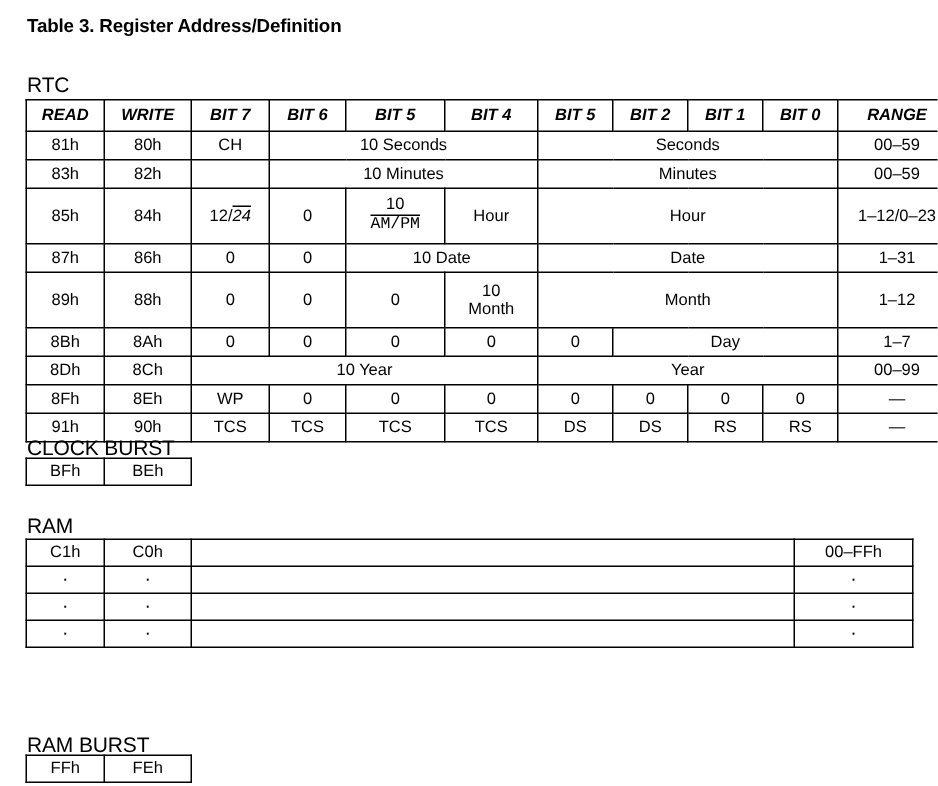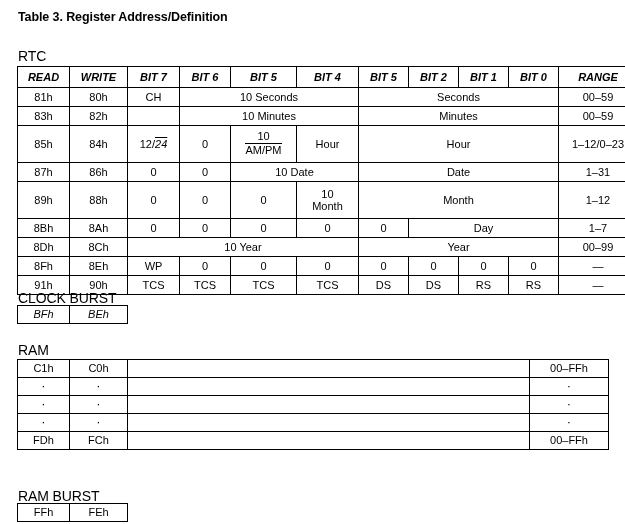--- a/index.html
+++ b/index.html
@@ -98,34 +98,34 @@
     padding: 0 2px;
   }
   .frac .num {
     display: block;
     border-bottom: 1px solid #000;
     padding: 0 6px 0px 6px;
   }
   .frac .den {
     display: block;
     padding: 1px 0 0 0;
+    font-family: Liberation Mono, monospace;
   }
 
   .twoline {
     display: inline-block;
     line-height: 1.12;
   }
   .twoline span { display: block; }
 
   
   #clock-burst-table {
     left: 17px;
     top: 303px;
     width: 111px;
-    font-style: italic;
   }
   #ram-burst-table {
     left: 17px;
     top: 501px;
     width: 111px;
     padding-left: 21px;
   }
   #clock-burst-table td, #ram-burst-table td { height: 17px; }
   .c-burst-a { width: 52px; }
   .c-burst-b { width: 58px; }
@@ -325,26 +325,20 @@
         <td class="dotcell">·</td>
         <td></td>
         <td class="dotcell">·</td>
       </tr>
       <tr>
         <td class="dotcell">·</td>
         <td class="dotcell">·</td>
         <td></td>
         <td class="dotcell">·</td>
       </tr>
-      <tr>
-        <td>FDh</td>
-        <td>FCh</td>
-        <td></td>
-        <td>00–FFh</td>
-      </tr>
     </tbody>
   </table>
 
   <div class="section-label" id="ram-burst-label">RAM BURST</div>
 
   <table class="grid" id="ram-burst-table">
     <colgroup>
         <col class="c-burst-a">
         <col class="c-burst-b">
       </colgroup>

